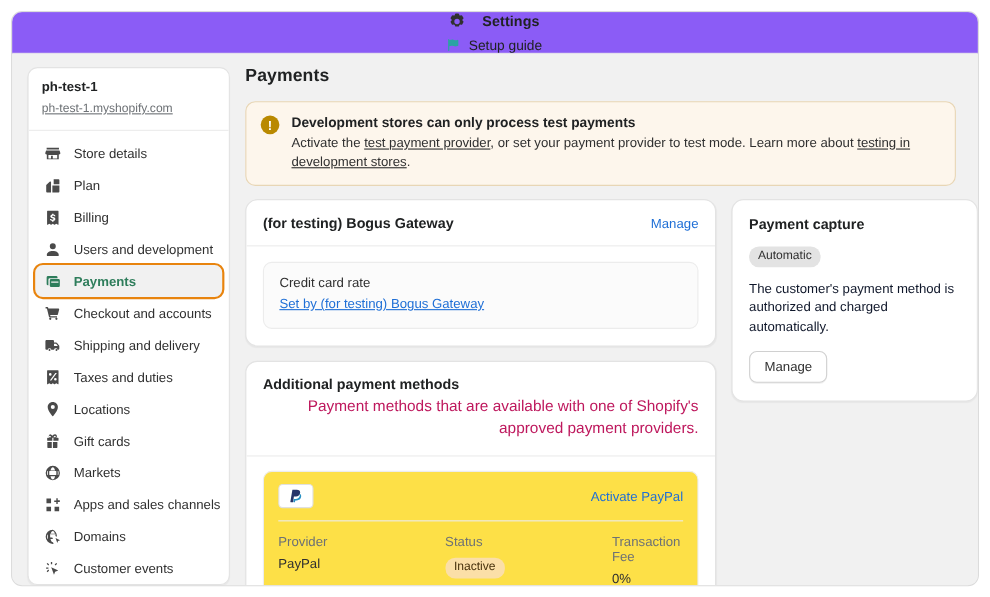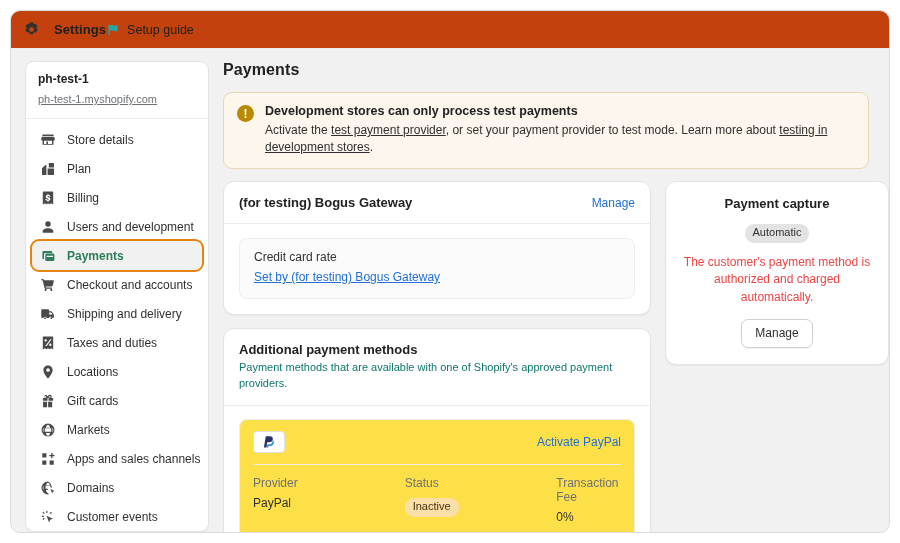--- a/index.html
+++ b/index.html
@@ -20,25 +20,27 @@
     height: 523px;
     background: #f1f1f1;
     border-radius: 10px;
     border: 1px solid #dcdcdc;
     overflow: hidden;
   }
 
   
   .topbar {
     height: 38px;
-    background: #c2410c;
+    background: #8b5cf6;
     display: flex;
     align-items: center;
+    justify-content: space-between;
     padding: 0 14px 0 12px;
     border-bottom: 1px solid #ebebeb;
+    flex-direction: column;
   }
   .topbar-left { display: flex; align-items: center; gap: 14px; }
   .topbar-title {
     font-size: 13px;
     font-weight: 600;
     color: #202223;
     letter-spacing: .1px;
   }
   .setup-guide {
     display: flex;
@@ -165,21 +167,21 @@
     font-size: 12px;
     color: #303030;
     line-height: 1.42;
     max-width: 625px;
   }
   .banner-text a { color: #303030; text-decoration: underline; cursor: pointer; }
 
   
   .cols { display: flex; gap: 14px; align-items: flex-start; }
   .col-left { width: 428px; flex: none; }
-  .col-right { width: 224px; flex: none; text-align: center; }
+  .col-right { width: 224px; flex: none; }
 
   .card {
     background: #ffffff;
     border: 1px solid #e3e3e3;
     border-radius: 11px;
     box-shadow: 0 1px 1px rgba(0,0,0,.045);
     overflow: hidden;
     margin-bottom: 13px;
   }
   .card-head {
@@ -221,23 +223,24 @@
 
   
   .apm-head { padding: 13px 15px 14px 15px; border-bottom: 1px solid #ececec; }
   .apm-title {
     font-size: 13px;
     font-weight: 700;
     color: #202223;
     margin-bottom: 3px;
   }
   .apm-sub {
-    font-size: 11px;
-    color: #0f766e;
+    font-size: 14px;
+    color: #be185d;
     line-height: 1.42;
+    text-align: right;
   }
   .apm-body { padding: 13px 15px 15px 15px; }
   .provider-box {
     border: 1px solid #ececec;
     border-radius: 8px;
     background: #fde047;
     padding: 11px 13px 13px 13px;
   }
   .provider-top {
     display: flex;
@@ -280,21 +283,21 @@
   
   .pc-card { padding: 14px 15px 16px 15px; }
   .pc-title {
     font-size: 13px;
     font-weight: 700;
     color: #202223;
     margin-bottom: 11px;
   }
   .pc-desc {
     font-size: 12px;
-    color: #ef4444;
+    color: #0f172a;
     line-height: 1.45;
     margin: 11px 0 13px 0;
   }
   .btn {
     display: inline-block;
     font-size: 12px;
     color: #303030;
     background: #ffffff;
     border: 1px solid #d0d0d0;
     border-radius: 7px;

